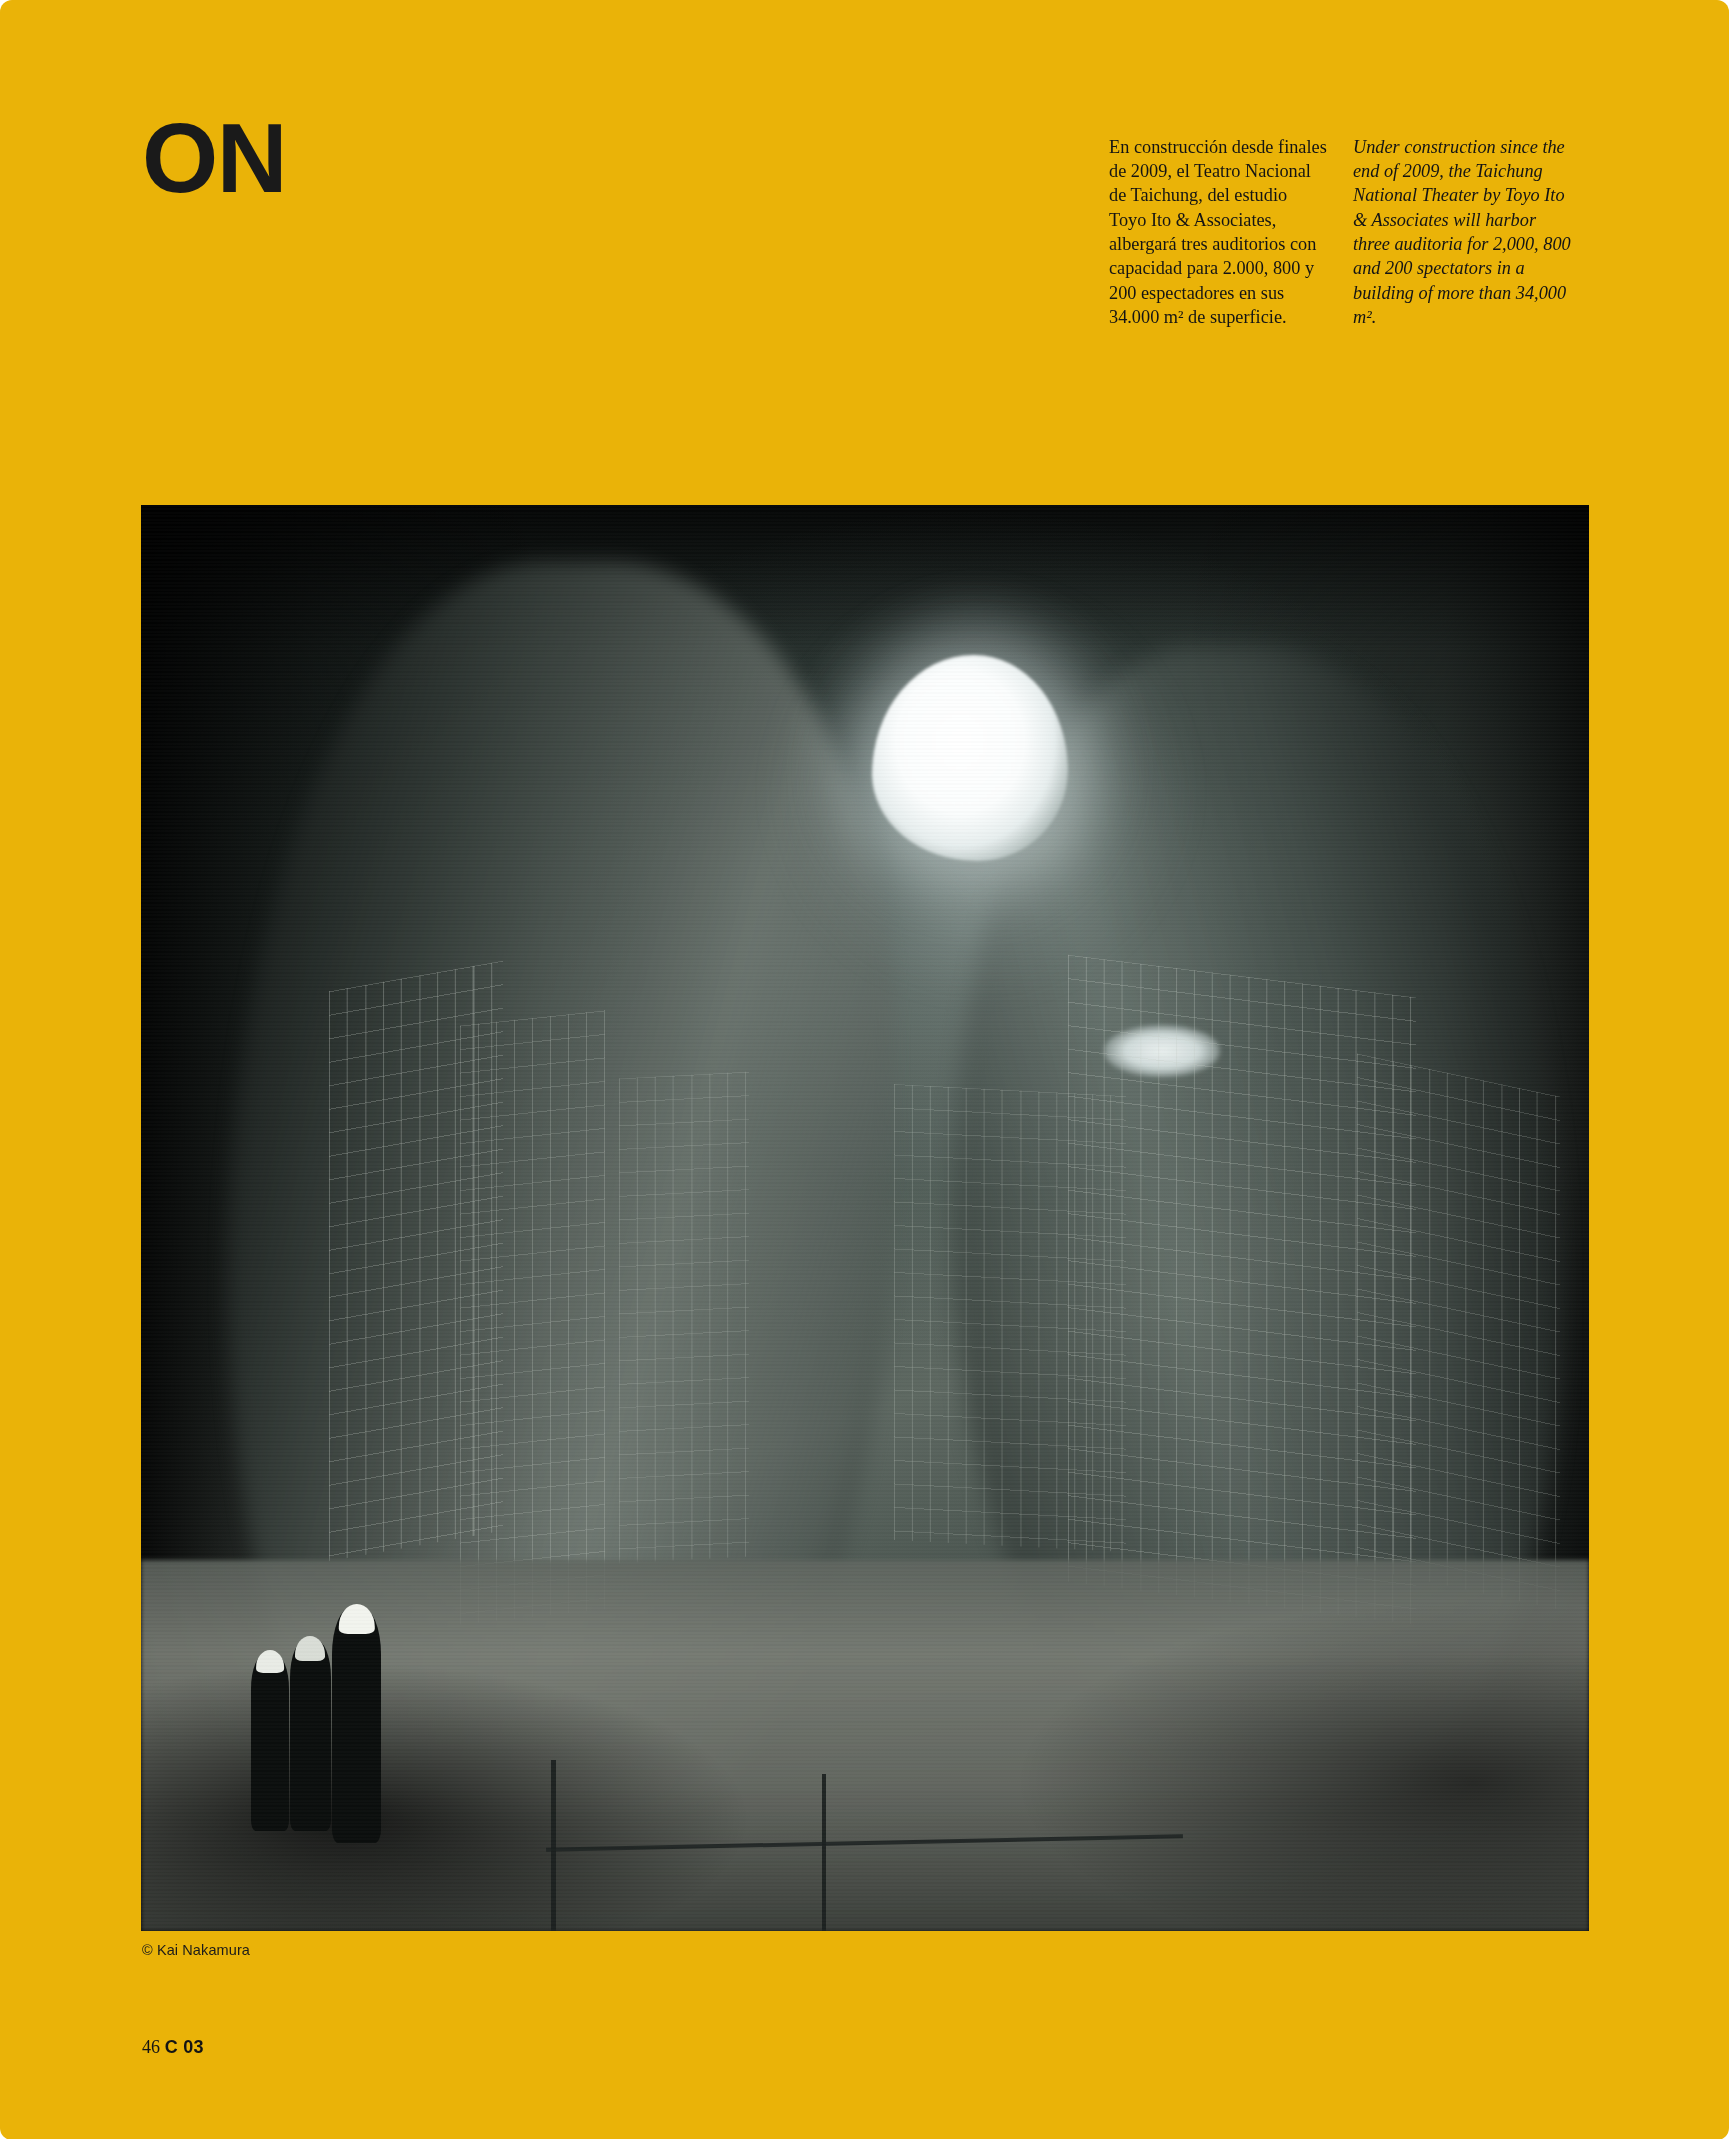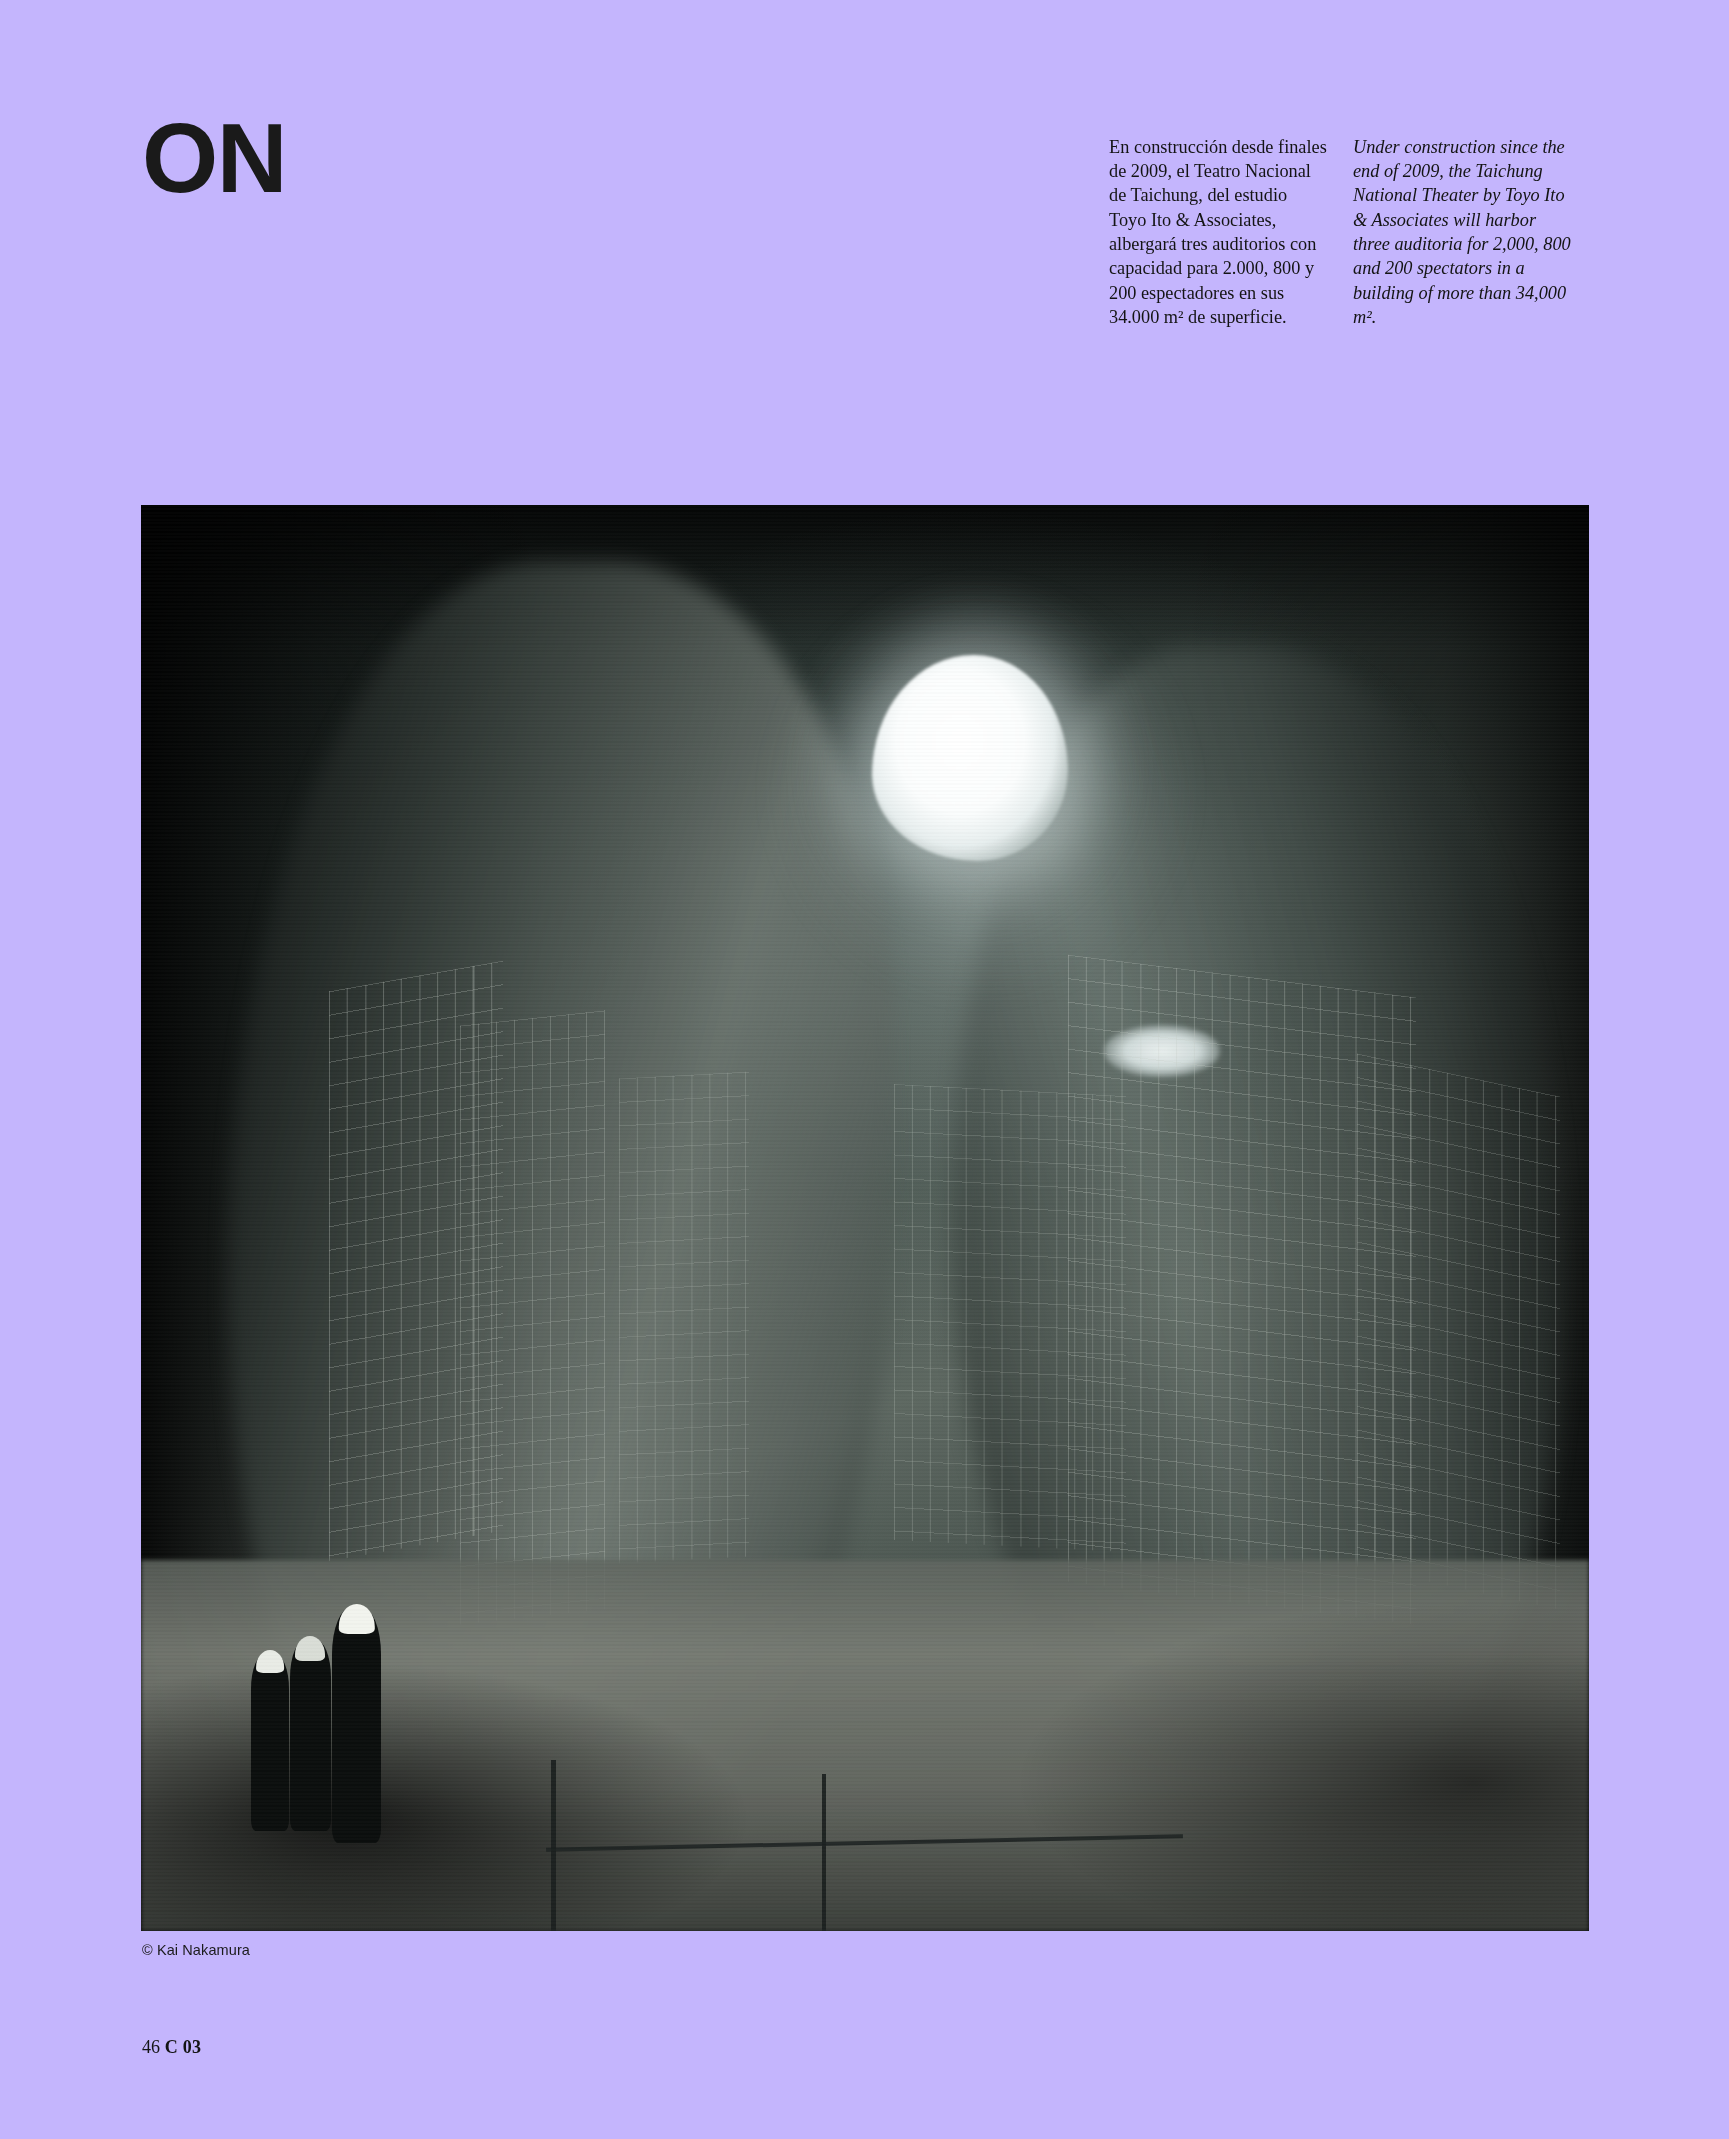--- a/index.html
+++ b/index.html
@@ -12,21 +12,22 @@
     height: 2140px;
     position: relative;
     font-family: "Liberation Serif", serif;
     color: #111111;
     overflow: hidden;
   }
 
   .page {
     position: absolute;
     inset: 0;
-    background: #c4b5fd;
+    background: #eab308;
+    border-radius: 12px;
   }
 
   
   .header {
     position: absolute;
     left: 142px;
     top: 118px;
     right: 142px;
     height: 277px;
   }
@@ -260,21 +261,21 @@
   .folio {
     position: absolute;
     left: 142px;
     top: 2037px;
     font-size: 18px;
     color: #141414;
     font-family: "Liberation Serif", serif;
   }
   .folio .num { font-family: "Liberation Serif", serif; }
   .folio .code {
-    font-family: Liberation Serif, serif;
+    font-family: Liberation Sans, sans-serif;
     font-weight: 700;
     margin-left: 4.8px;
     letter-spacing: 0.2px;
     margin-top: 10px;
   }
 </style>
 </head>
 <body>
 
 <div class="page">

